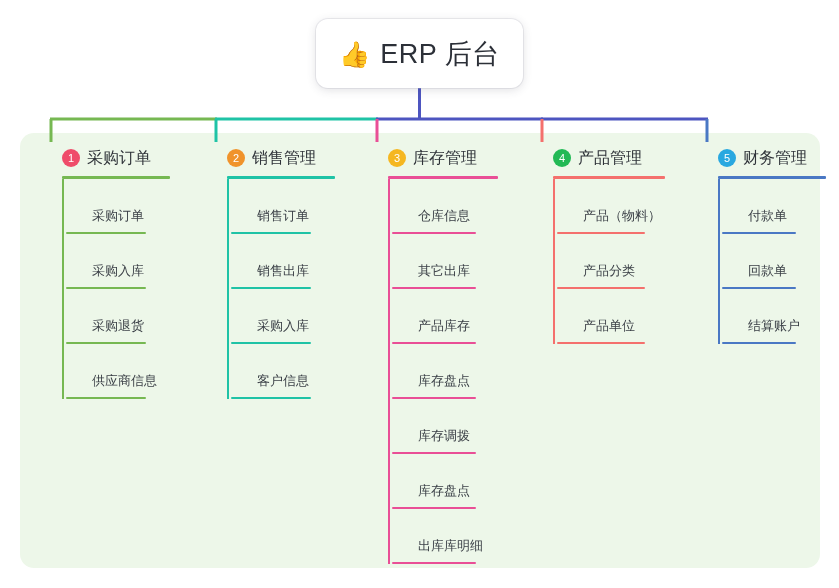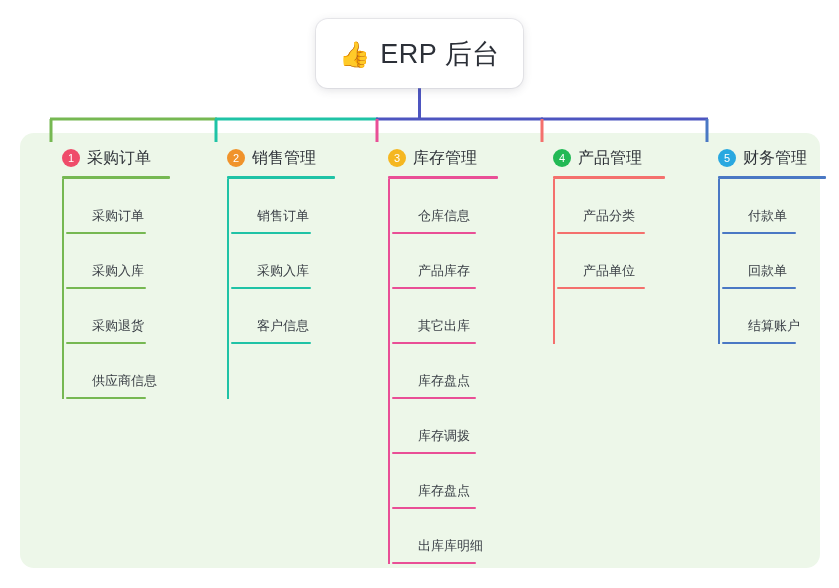--- a/index.html
+++ b/index.html
@@ -207,20 +207,24 @@
           <span class="col-title">销售管理</span>
         </div>
         <div class="head-rule" style="width: 108px; background: rgb(31, 195, 166);"></div>
         <div class="items">
           <div class="trunk" style="background: rgb(31, 195, 166); height: 220px;"></div>
           <div class="item">
             <span class="item-label">销售订单</span>
             <div class="item-rule" style="width: 80px; background: rgb(31, 195, 166);"></div>
           </div>
           <div class="item">
+            <span class="item-label">销售出库</span>
+            <div class="item-rule" style="width: 80px; background: rgb(31, 195, 166);"></div>
+          </div>
+          <div class="item">
             <span class="item-label">采购入库</span>
             <div class="item-rule" style="width: 80px; background: rgb(31, 195, 166);"></div>
           </div>
           <div class="item">
             <span class="item-label">客户信息</span>
             <div class="item-rule" style="width: 80px; background: rgb(31, 195, 166);"></div>
           </div>
         </div>
       </div>
       <div class="col" style="left: 366px; width: 160px;">
@@ -229,25 +233,25 @@
           <span class="col-title">库存管理</span>
         </div>
         <div class="head-rule" style="width: 110px; background: rgb(233, 79, 150);"></div>
         <div class="items">
           <div class="trunk" style="background: rgb(233, 79, 150); height: 385px;"></div>
           <div class="item">
             <span class="item-label">仓库信息</span>
             <div class="item-rule" style="width: 84px; background: rgb(233, 79, 150);"></div>
           </div>
           <div class="item">
+            <span class="item-label">其它出库</span>
+            <div class="item-rule" style="width: 84px; background: rgb(233, 79, 150);"></div>
+          </div>
+          <div class="item">
             <span class="item-label">产品库存</span>
-            <div class="item-rule" style="width: 84px; background: rgb(233, 79, 150);"></div>
-          </div>
-          <div class="item">
-            <span class="item-label">其它出库</span>
             <div class="item-rule" style="width: 84px; background: rgb(233, 79, 150);"></div>
           </div>
           <div class="item">
             <span class="item-label">库存盘点</span>
             <div class="item-rule" style="width: 84px; background: rgb(233, 79, 150);"></div>
           </div>
           <div class="item">
             <span class="item-label">库存调拨</span>
             <div class="item-rule" style="width: 84px; background: rgb(233, 79, 150);"></div>
           </div>
@@ -263,20 +267,24 @@
       </div>
       <div class="col" style="left: 531px; width: 160px;">
         <div class="col-head">
           <span class="badge" style="background: rgb(34, 185, 85);">4</span>
           <span class="col-title">产品管理</span>
         </div>
         <div class="head-rule" style="width: 112px; background: rgb(244, 112, 109);"></div>
         <div class="items">
           <div class="trunk" style="background: rgb(244, 112, 109); height: 165px;"></div>
           <div class="item">
+            <span class="item-label">产品（物料）</span>
+            <div class="item-rule" style="width: 88px; background: rgb(244, 112, 109);"></div>
+          </div>
+          <div class="item">
             <span class="item-label">产品分类</span>
             <div class="item-rule" style="width: 88px; background: rgb(244, 112, 109);"></div>
           </div>
           <div class="item">
             <span class="item-label">产品单位</span>
             <div class="item-rule" style="width: 88px; background: rgb(244, 112, 109);"></div>
           </div>
         </div>
       </div>
       <div class="col" style="left: 696px; width: 140px;">

